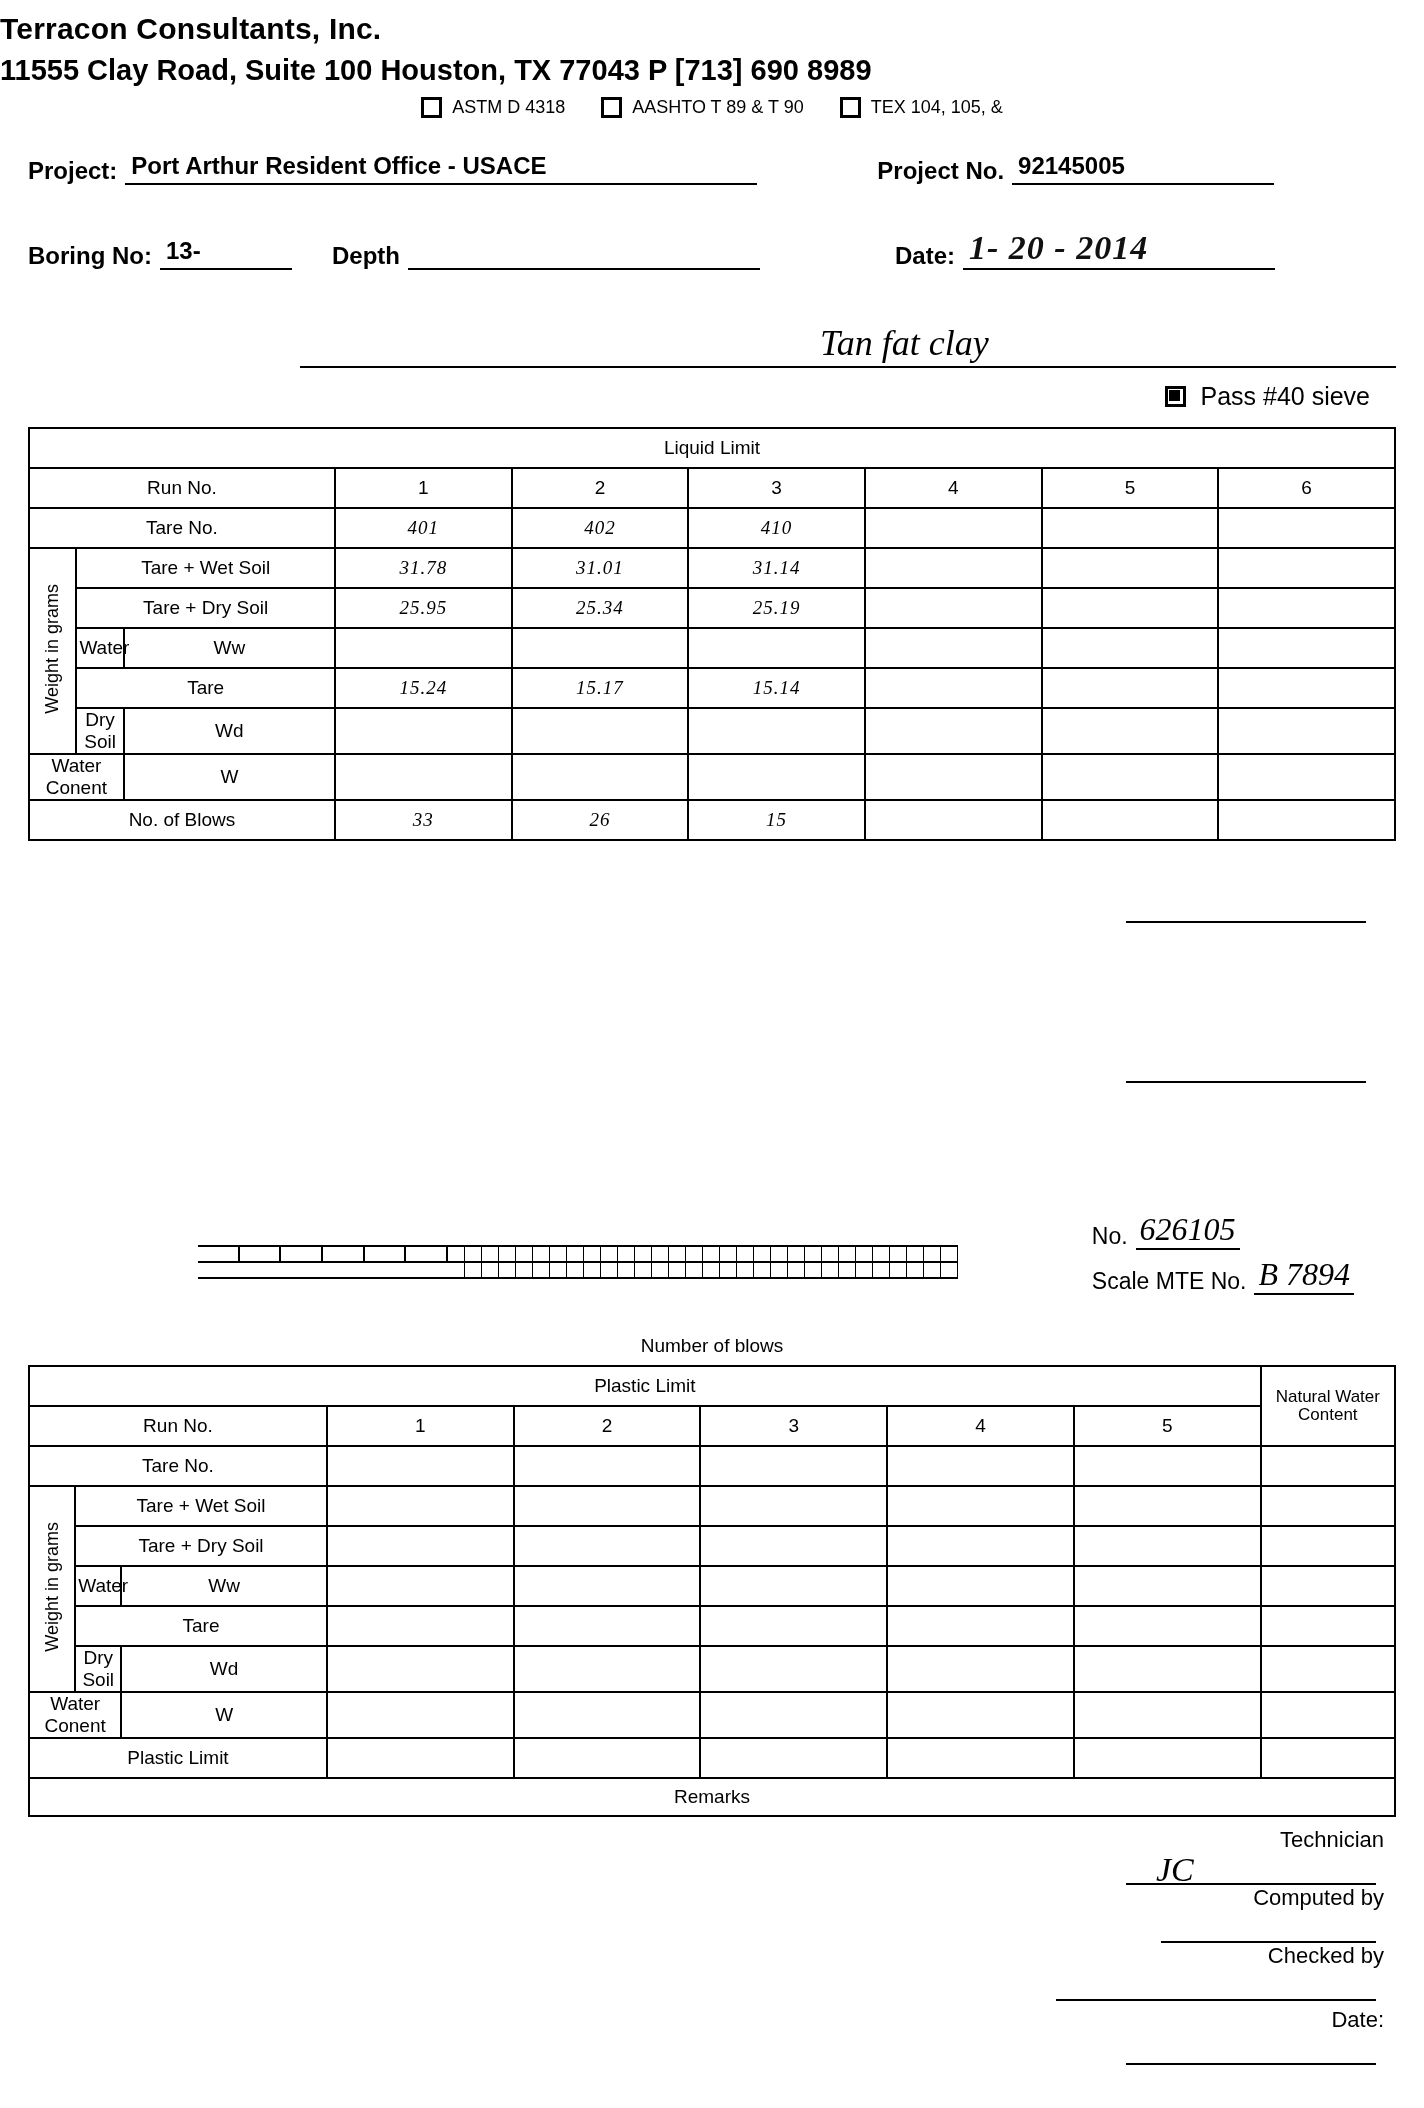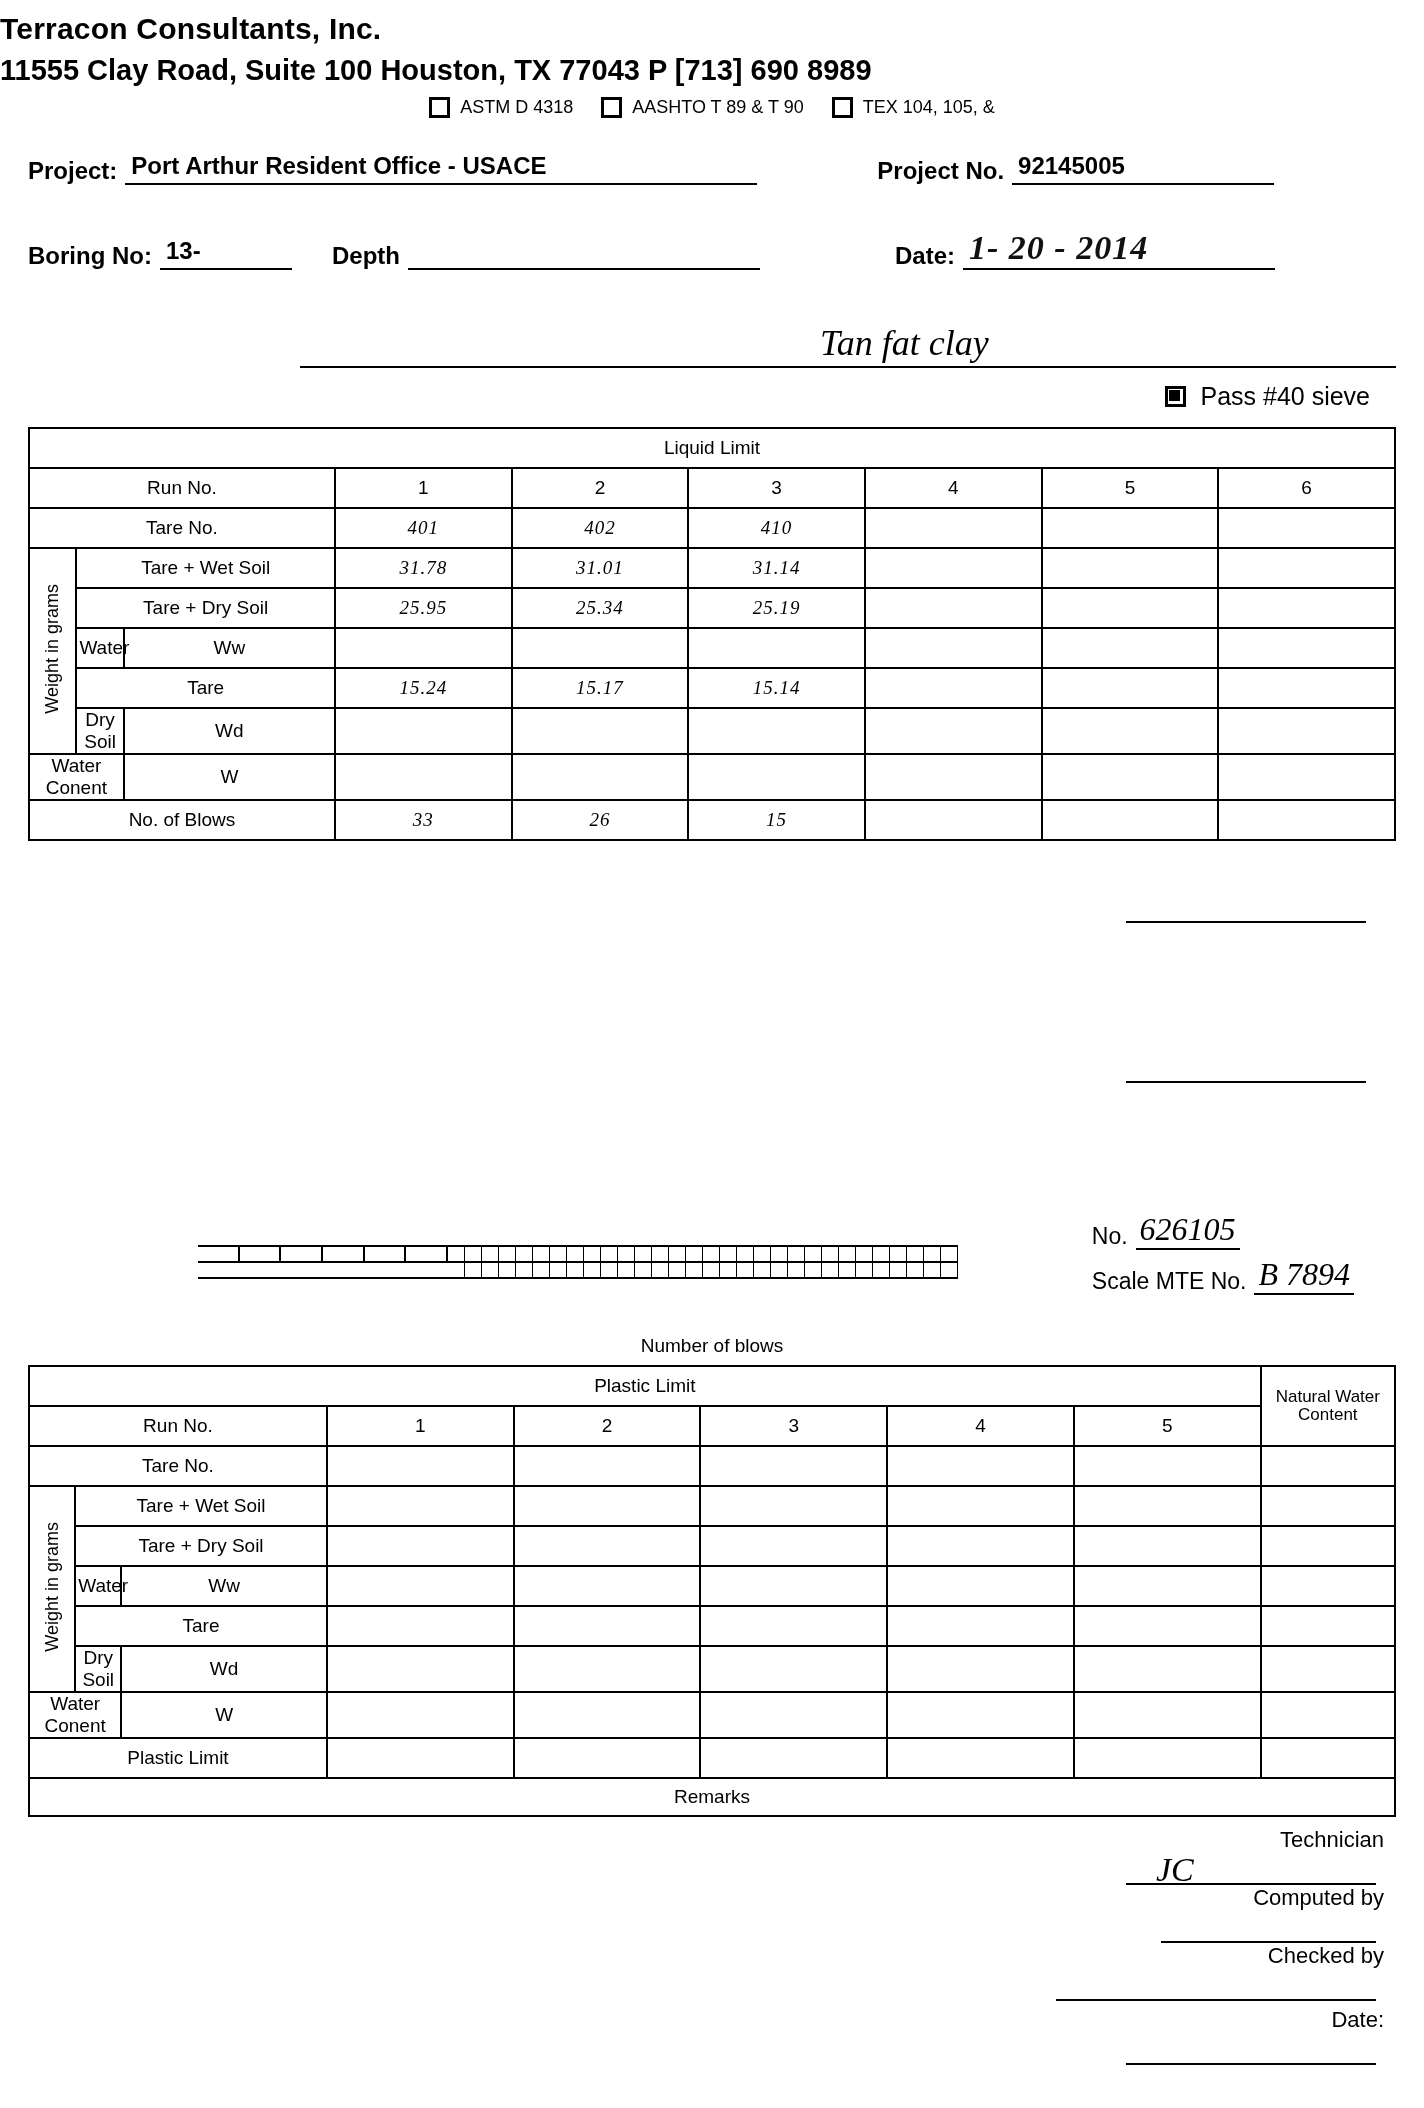--- a/index.html
+++ b/index.html
@@ -24,21 +24,21 @@
   .hdr {
     font-weight: bold;
   }
   .hdr1 { font-size: 30px; margin-top: 12px; letter-spacing: 0.2px; }
   .hdr2 { font-size: 29px; margin-top: 8px; }
   .hdr3 { font-size: 28px; margin-top: 16px; }
   .std-row {
     display: flex;
     justify-content: center;
     align-items: center;
-    gap: 28px;
+    gap: 36px;
     margin-top: 10px;
     font-size: 18px;
   }
   .chk {
     display: inline-block;
     width: 15px;
     height: 15px;
     border: 3px solid #000;
     margin-right: 10px;
     vertical-align: middle;

